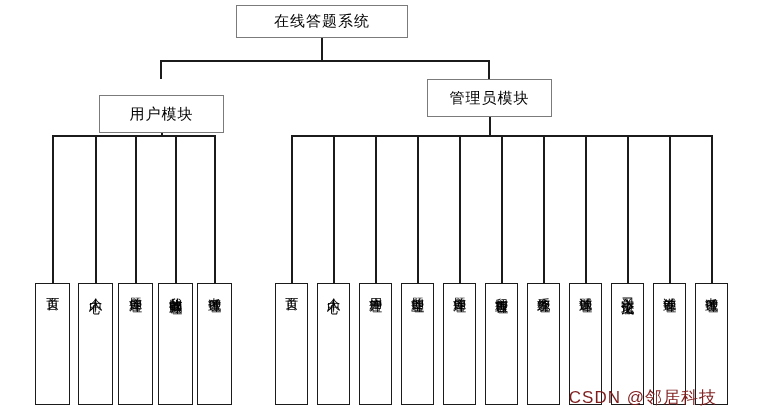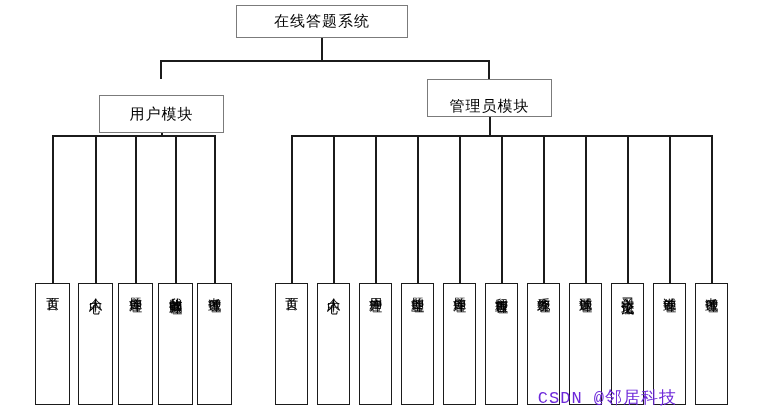--- a/index.html
+++ b/index.html
@@ -3,21 +3,21 @@
 <meta charset="utf-8">
 <title>system-structure-diagram</title>
 <style>
   html,body{margin:0;padding:0;}
   body{
     width:767px;height:413px;
     background:#ffffff;
     font-family:"Liberation Serif","DejaVu Serif",serif;
     overflow:hidden;
   }
-  #canvas{position:relative;width:683px;height:413px;}
+  #canvas{position:relative;width:683px;height:413px;padding-left:40px;}
 
   
   .node{
     position:absolute;
     box-sizing:border-box;
     background:#ffffff;
     display:flex;
     align-items:center;
     justify-content:center;
     z-index:3;
@@ -46,23 +46,23 @@
 
   
   .ln{position:absolute;background:#1b1b1b;z-index:1;}
   .ln.v{width:1.5px;}
   .ln.h{height:1.5px;}
 
   
   #watermark{
     position:absolute;
     right:6px;bottom:4px;
-    font-family:Liberation Mono, monospace;
+    font-family:Liberation Sans, sans-serif;
     font-size:17px;
-    color:#6d28d9;
+    color:#7f1d1d;
     letter-spacing:1px;
     z-index:5;
     pointer-events:none;
     white-space:nowrap;
   }
 </style>
 </head>
 <body>
 
 <div id="canvas">
@@ -74,21 +74,21 @@
   <div class="ln v" style="left:321px;top:38px;height:23px;"></div>
 
   <div class="ln h" style="left:160px;top:60px;width:329px;"></div>
 
   <div class="ln v" style="left:160px;top:60px;height:19px;"></div>
   <div class="ln v" style="left:488px;top:60px;height:19px;"></div>
 
   <div class="node level1" style="left:99px;top:79px;width:125px;height:38px;margin-top:16px;">
     <span>用户模块</span>
   </div>
-  <div class="node level1" style="left:427px;top:79px;width:125px;height:38px;align-items:flex-end;">
+  <div class="node level1" style="left:427px;top:79px;width:125px;height:38px;">
     <span>管理员模块</span>
   </div>
 
   <div class="ln v" style="left:161px;top:117px;height:19px;"></div>
   <div class="ln h" style="left:52px;top:135px;width:162px;"></div>
 
   <div class="ln v" style="left:52px;top:135px;height:148px;"></div>
   <div class="ln v" style="left:95px;top:135px;height:148px;"></div>
   <div class="ln v" style="left:135px;top:135px;height:148px;"></div>
   <div class="ln v" style="left:175px;top:135px;height:148px;"></div>

